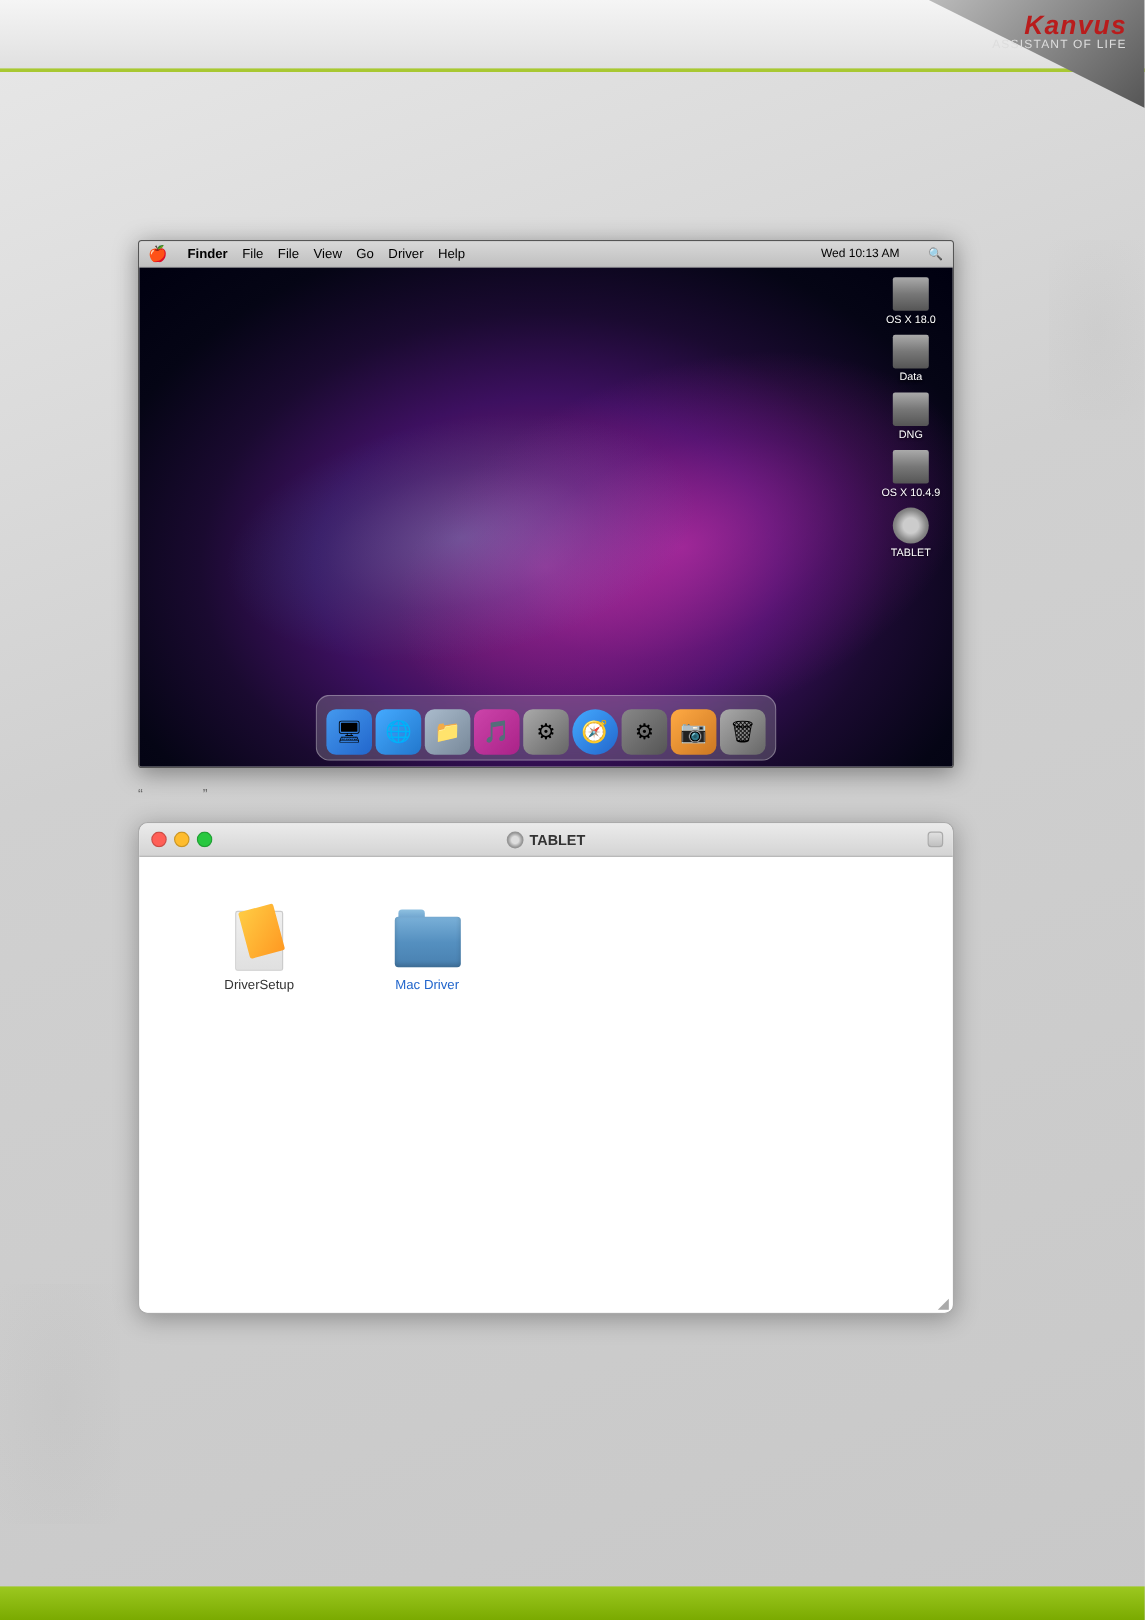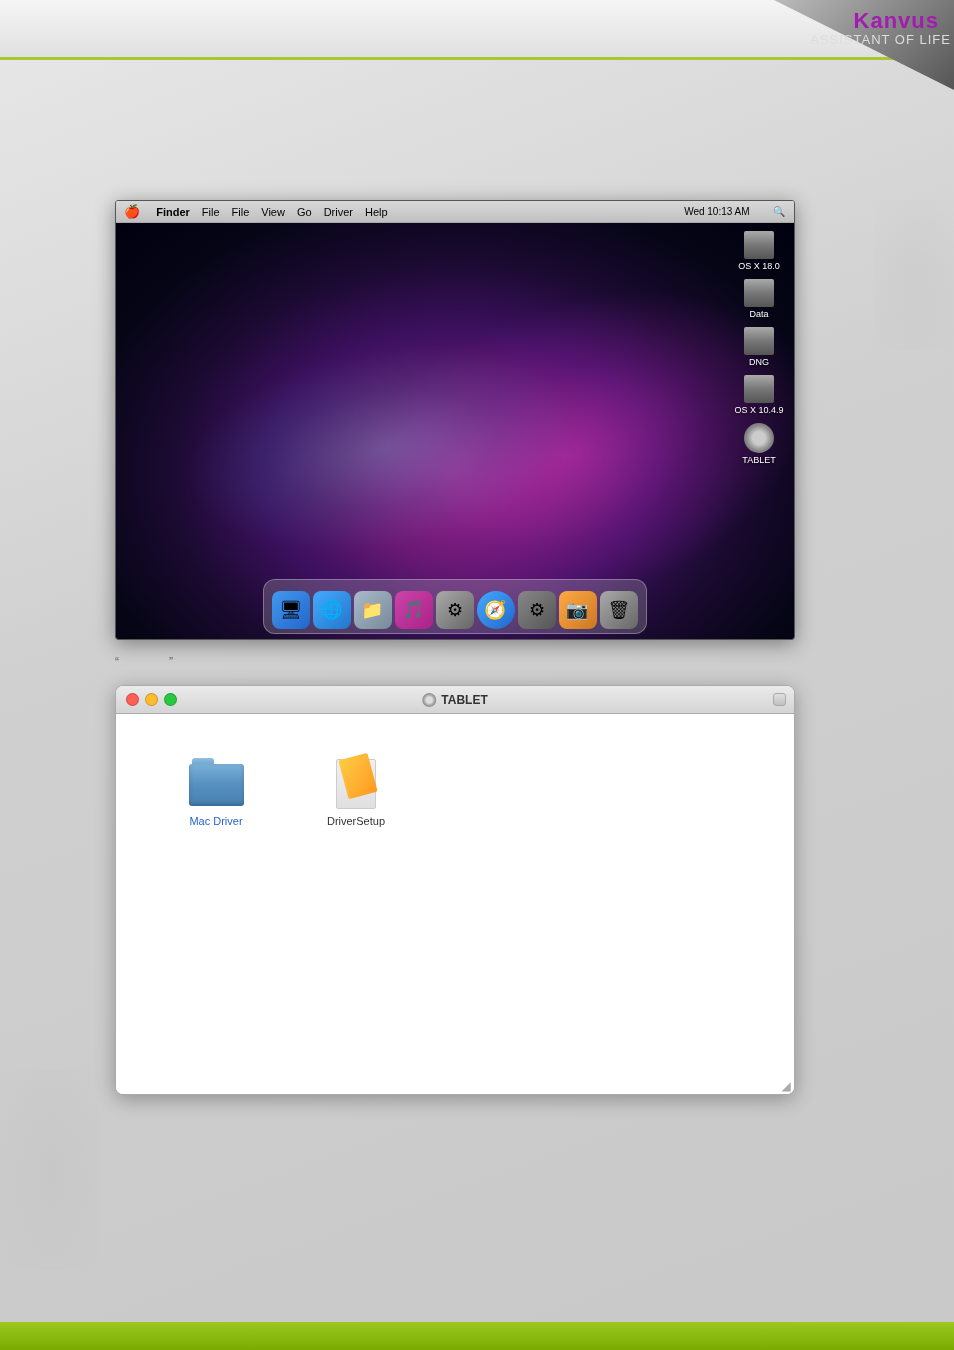--- a/index.html
+++ b/index.html
@@ -48,30 +48,31 @@
       background: linear-gradient(135deg, #bbb 0%, #888 50%, #555 100%);
       clip-path: polygon(60% 0%, 100% 0%, 100% 100%, 0% 0%);
     }
 
     .logo-text {
       position: absolute;
       top: 8px;
       right: 15px;
       font-size: 22px;
       font-weight: bold;
-      color: #a21caf;
+      color: #b91c1c;
       letter-spacing: 1px;
       z-index: 25;
+      font-style: italic;
     }
 
     .logo-tagline {
       position: absolute;
       top: 32px;
-      right: 3px;
-      font-size: 13px;
+      right: 15px;
+      font-size: 10px;
       color: #ddd;
       z-index: 25;
       letter-spacing: 1px;
     }
 
     
     .bottom-bar {
       position: absolute;
       bottom: 0; left: 0; right: 0;
       height: 28px;
@@ -552,36 +553,36 @@
       <span>TABLET</span>
     </div>
     <div class="resize-btn"></div>
   </div>
 
   <div class="finder-content">
     <div class="finder-items">
 
       <div class="file-item">
         <div class="file-icon">
+          <div class="installer-icon">
+            <div class="installer-paper"></div>
+            <div class="installer-pencil"></div>
+          </div>
+        </div>
+        <span class="file-label">DriverSetup</span>
+      </div>
+
+      <div class="file-item">
+        <div class="file-icon">
           <div class="folder-icon-img">
             <div class="folder-tab"></div>
             <div class="folder-body"></div>
           </div>
         </div>
         <span class="file-label blue">Mac Driver</span>
       </div>
 
-      <div class="file-item">
-        <div class="file-icon">
-          <div class="installer-icon">
-            <div class="installer-paper"></div>
-            <div class="installer-pencil"></div>
-          </div>
-        </div>
-        <span class="file-label">DriverSetup</span>
-      </div>
-
 
     </div>
   </div>
 
   <div style="position:absolute; bottom:0; right:0; width:16px; height:16px; display:flex; align-items:center; justify-content:center; font-size:12px; color:#aaa;">◢</div>
 </div>
 
 </body></html>

